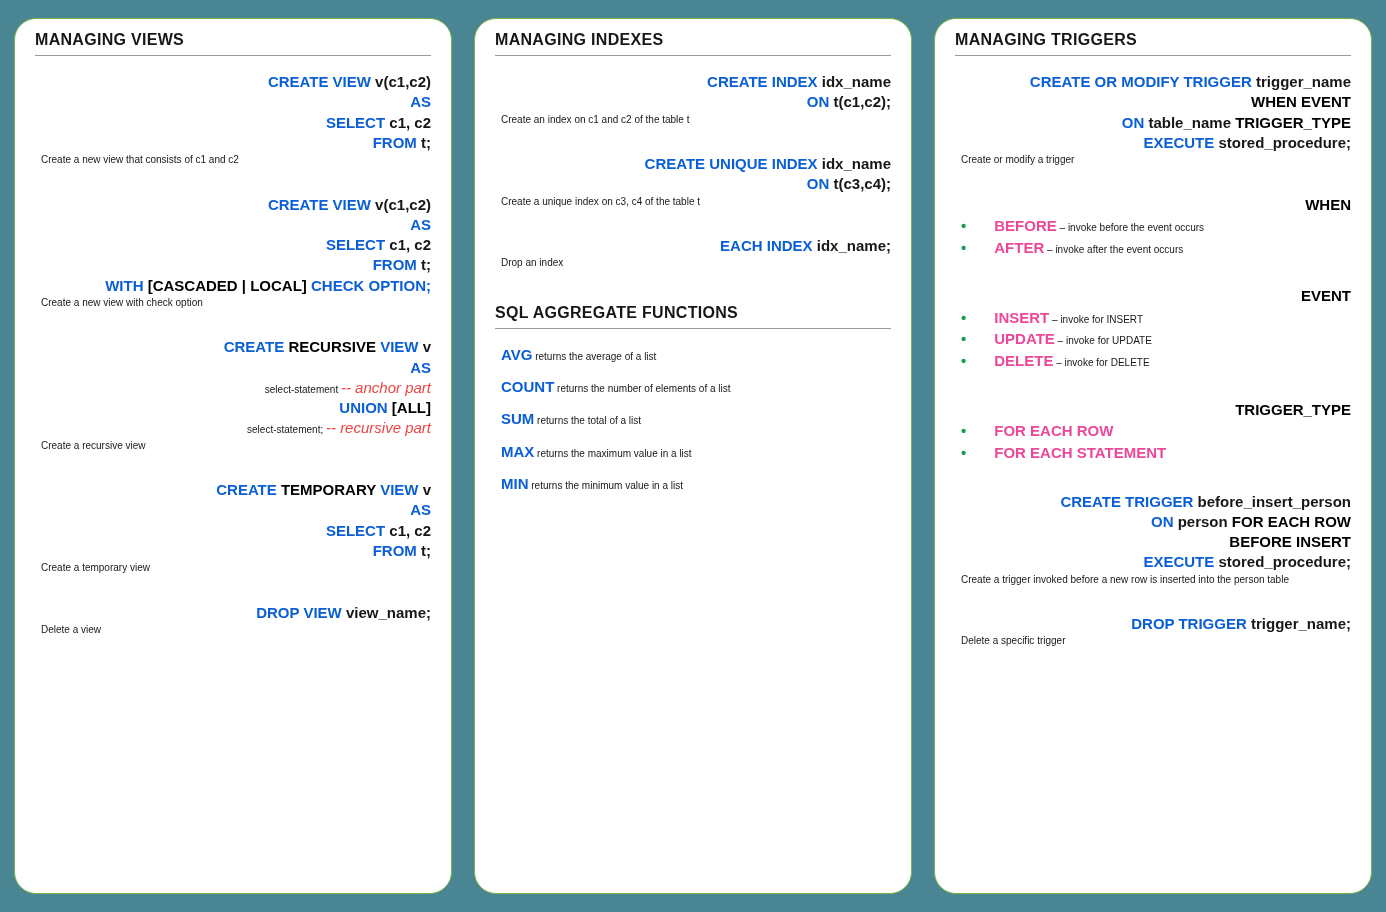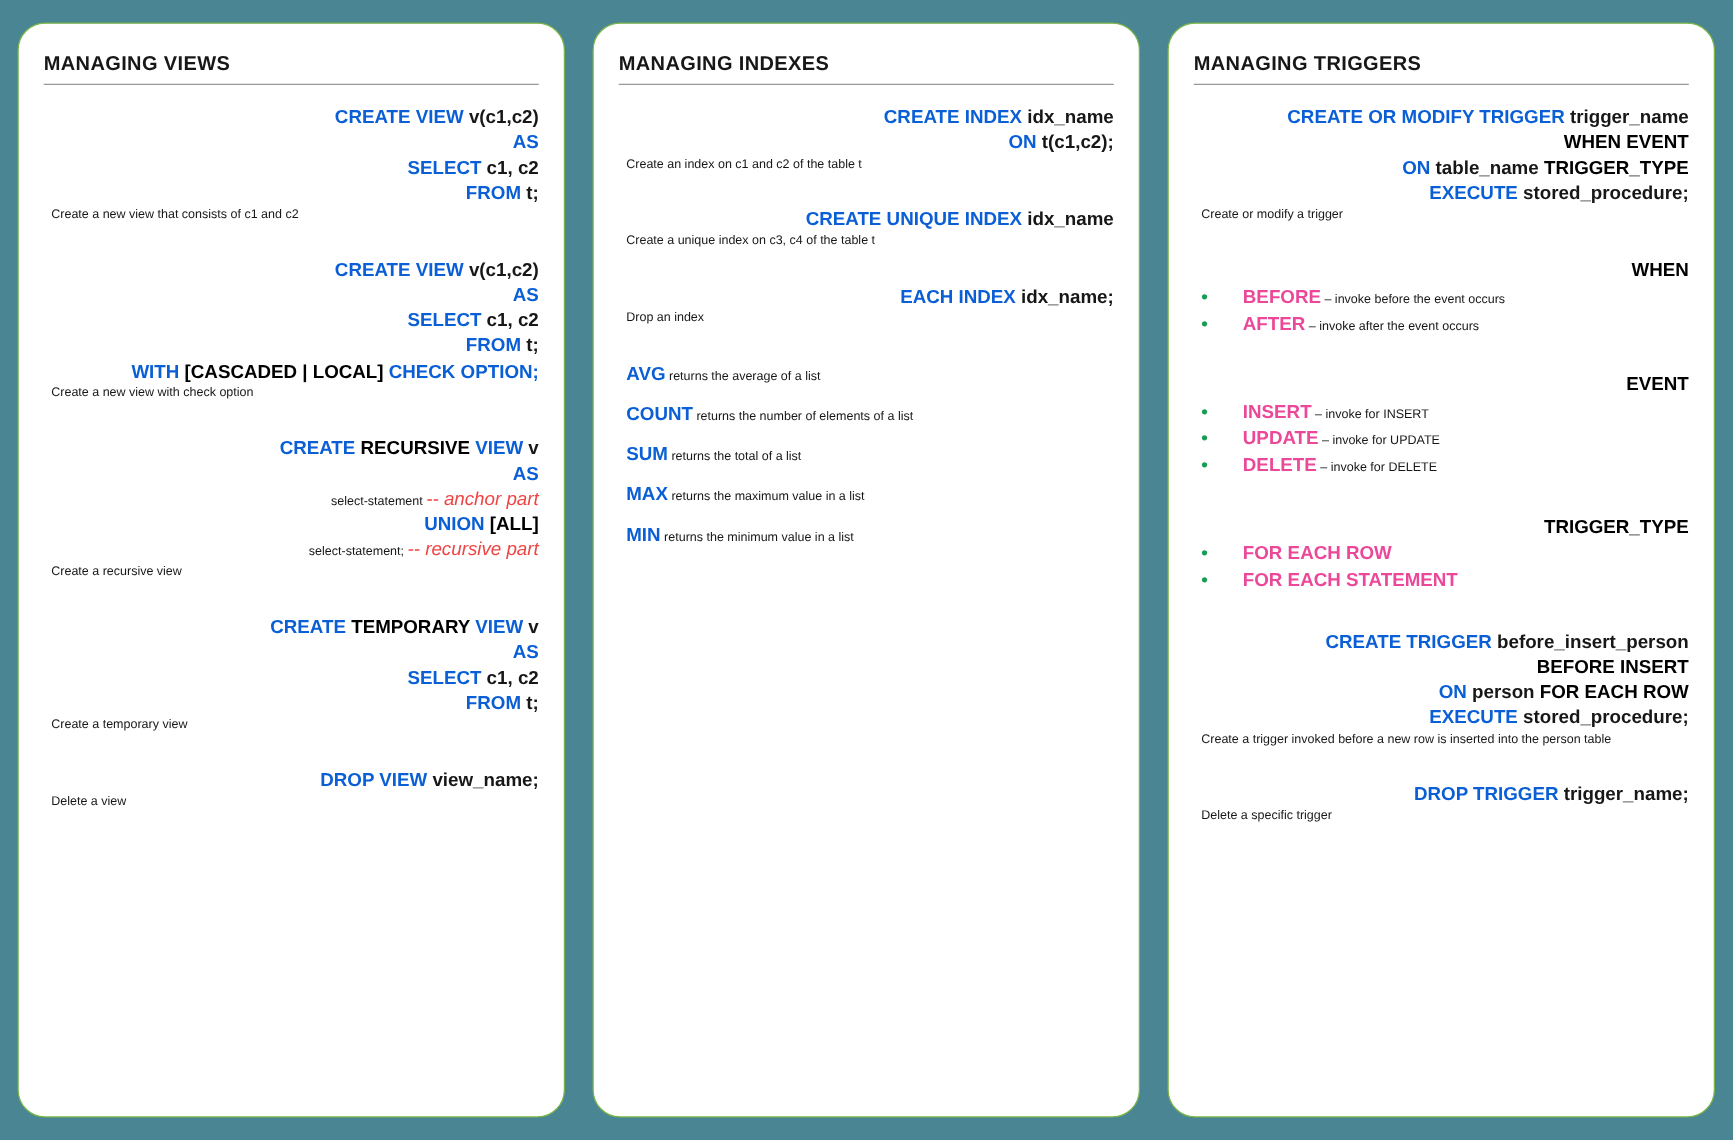--- a/index.html
+++ b/index.html
@@ -10,21 +10,21 @@
     display: flex;
     gap: 22px;
     min-height: 912px;
     width: 1386px;
   }
   .card {
     background: #fff;
     border: 1.5px solid #7ab648;
     border-radius: 22px;
     flex: 1 1 0;
-    padding: 24px 20px 40px 20px;
+    padding: 12px 20px 40px 20px;
     min-height: 870px;
   }
   .section-title {
     font-weight: 700;
     font-size: 16px;
     letter-spacing: 0.3px;
     color: #171717;
     padding-bottom: 6px;
     border-bottom: 1px solid #999;
     margin-bottom: 16px;
@@ -93,28 +93,30 @@
   <div class="section-title">MANAGING INDEXES</div>
 
   <div class="block">
     <div class="line"><span class="kw-blue">CREATE INDEX</span><span class="kw-bold"> idx_name</span></div>
     <div class="line"><span class="kw-blue">ON</span><span class="kw-bold"> t(c1,c2);</span></div>
     <div class="desc">Create an index on c1 and c2 of the table t</div>
   </div>
 
   <div class="block">
     <div class="line"><span class="kw-blue">CREATE UNIQUE INDEX</span><span class="kw-bold"> idx_name</span></div>
+    <div class="line"><span class="kw-blue">ON</span><span class="kw-bold"> t(c3,c4);</span></div>
     <div class="desc">Create a unique index on c3, c4 of the table t</div>
   </div>
 
   <div class="block">
     <div class="line"><span class="kw-blue">EACH INDEX</span><span class="kw-bold"> idx_name;</span></div>
     <div class="desc">Drop an index</div>
   </div>
 
+  <div class="section-title sub-heading">SQL AGGREGATE FUNCTIONS</div>
 
   <div class="agg-row"><span class="kw-blue">AVG</span><span class="desc"> returns the average of a list</span></div>
   <div class="agg-row"><span class="kw-blue">COUNT</span><span class="desc"> returns the number of elements of a list</span></div>
   <div class="agg-row"><span class="kw-blue">SUM</span><span class="desc"> returns the total of a list</span></div>
   <div class="agg-row"><span class="kw-blue">MAX</span><span class="desc"> returns the maximum value in a list</span></div>
   <div class="agg-row"><span class="kw-blue">MIN</span><span class="desc"> returns the minimum value in a list</span></div>
 </div>
 
 <div class="card">
   <div class="section-title">MANAGING TRIGGERS</div>
@@ -162,22 +164,22 @@
         <span class="bullet-text"><span class="kw-green">FOR EACH ROW</span></span>
       </div>
     <div class="bullet-line">
         <span class="bullet-dot">•</span>
         <span class="bullet-text"><span class="kw-green">FOR EACH STATEMENT</span></span>
       </div>
   </div>
 
   <div class="block">
     <div class="line"><span class="kw-blue">CREATE TRIGGER</span><span class="kw-bold"> before_insert_person</span></div>
+    <div class="line"><span class="kw-blue">ON</span><span class="kw-bold"> person </span><span class="kw-purple">FOR EACH ROW</span></div>
     <div class="line"><span class="kw-purple">BEFORE INSERT</span></div>
-    <div class="line"><span class="kw-blue">ON</span><span class="kw-bold"> person </span><span class="kw-purple">FOR EACH ROW</span></div>
     <div class="line"><span class="kw-blue">EXECUTE</span><span class="kw-bold"> stored_procedure;</span></div>
     <div class="desc">Create a trigger invoked before a new row is inserted into the person table</div>
   </div>
 
   <div class="block">
     <div class="line"><span class="kw-blue">DROP TRIGGER</span><span class="kw-bold"> trigger_name;</span></div>
     <div class="desc">Delete a specific trigger</div>
   </div>
 </div>
 

